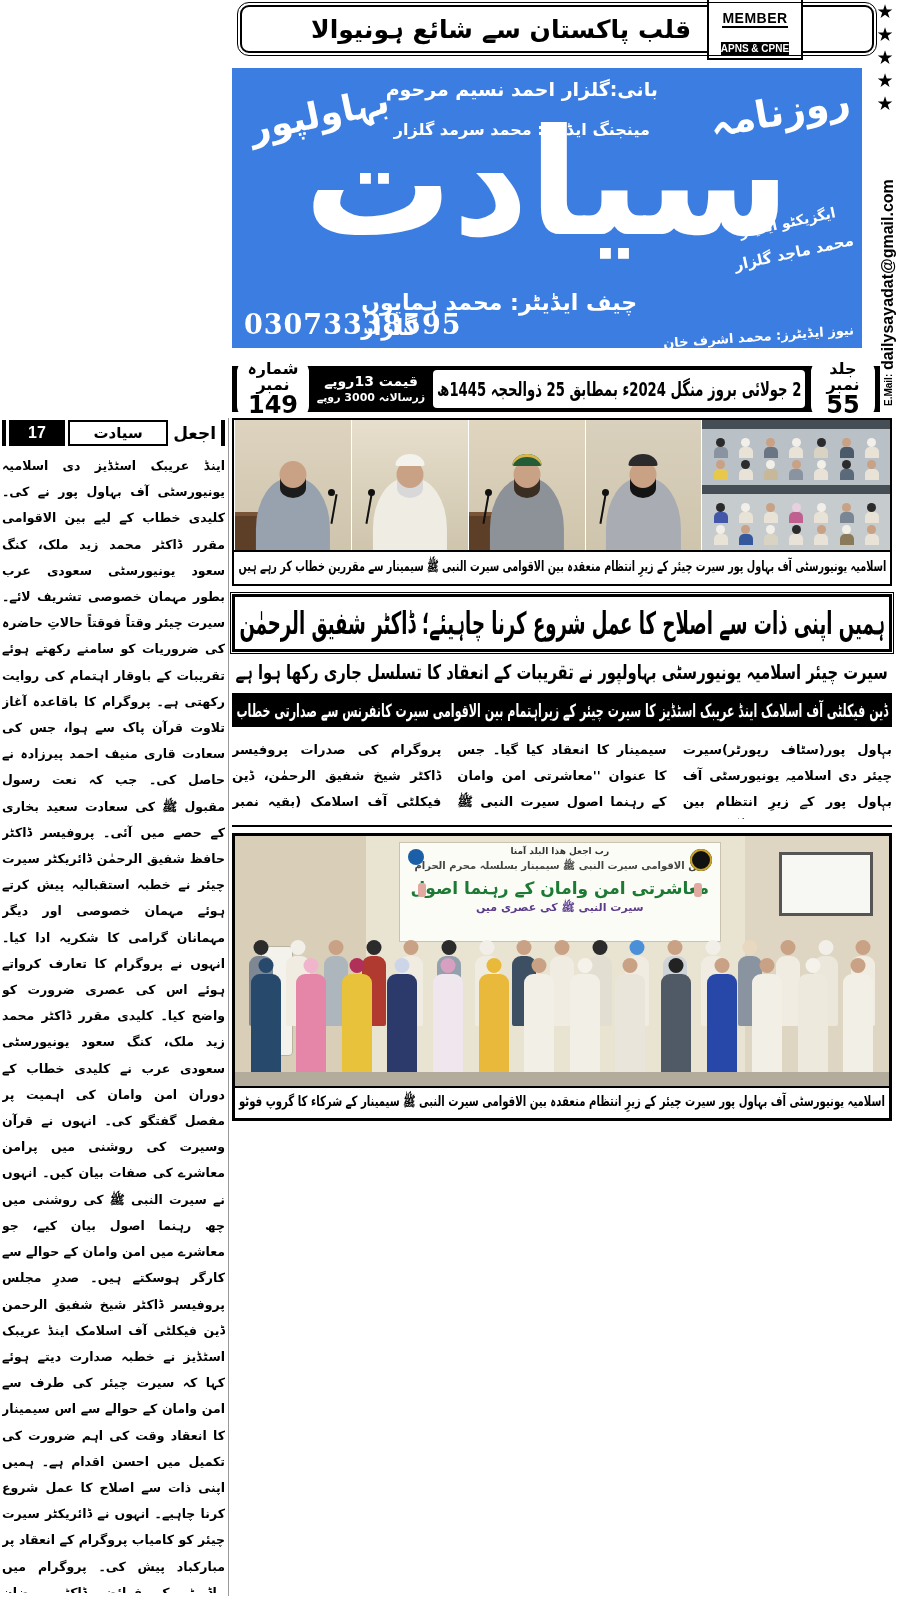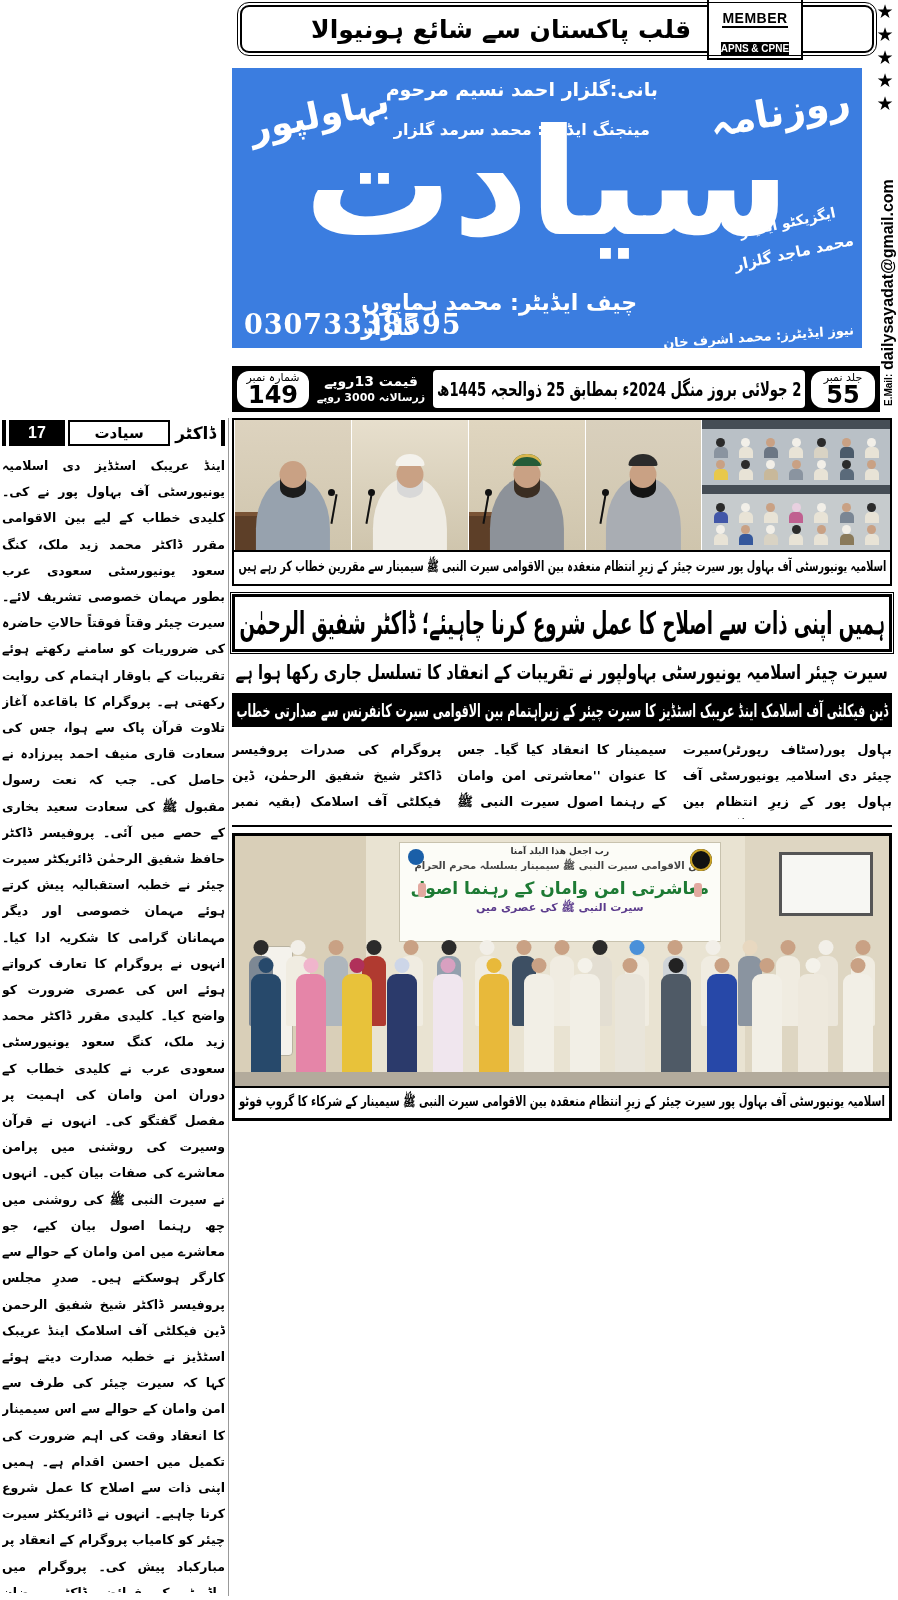--- a/index.html
+++ b/index.html
@@ -42,21 +42,21 @@
   .mh-exec .l2{font-size:15px;display:block;margin-top:14px;}
   .mh-newsed{position:absolute;right:8px;bottom:4px;font-size:13px;font-weight:bold;transform:rotate(-4deg);}
   .mh-chief{position:absolute;left:47%;bottom:8px;transform:translateX(-50%);font-size:22px;font-weight:bold;}
   .mh-phone{position:absolute;left:12px;bottom:8px;font-size:27px;font-weight:bold;letter-spacing:1px;
     font-family:"DejaVu Serif",serif;margin-top:38px;}
 
   
   .date-bar{position:absolute;left:232px;top:366px;width:648px;height:46px;background:#000;
     display:flex;align-items:center;gap:6px;padding:0 5px;box-sizing:border-box;}
   .pill{background:#fff;border-radius:12px;text-align:center;padding:1px 4px;line-height:1;}
-  .pill .sm{font-size:11px;font-weight:normal;display:block;}
+  .pill .sm{font-size:16px;font-weight:bold;display:block;}
   .pill .big{font-size:24px;font-weight:bold;display:block;}
   .price-blk{color:#fff;text-align:center;width:112px;line-height:1.25;}
   .price-blk .p1{font-size:14px;font-weight:bold;display:block;}
   .price-blk .p2{font-size:11px;font-weight:bold;display:block;}
   .date-box{flex:1;background:#fff;border-radius:4px;height:38px;display:flex;align-items:center;
     justify-content:center;font-size:20px;font-weight:bold;overflow:hidden;}
 
   
   .vdivider{position:absolute;left:228px;top:418px;width:1px;height:1178px;background:#999;}
   .left-col{position:absolute;left:2px;top:420px;width:223px;}
@@ -166,21 +166,21 @@
       <span class="sm">شمارہ نمبر</span>
       <span class="big">149</span>
     </span>
   </div>
 
   <div class="vdivider"></div>
 
   <div class="left-col">
     <div class="cont-header">
       <span class="bar"></span>
-      <span class="baqiya">ڈاکٹر</span>
+      <span class="baqiya">اجعل</span>
       <span class="ttl">سیادت</span>
       <span class="pg">17</span>
       <span class="bar"></span>
     </div>
     <div class="cont-body rtl">اینڈ عریبک اسٹڈیز دی اسلامیہ یونیورسٹی آف بہاول پور نے کی۔ کلیدی خطاب کے لیے بین الاقوامی مقرر ڈاکٹر محمد زید ملک، کنگ سعود یونیورسٹی سعودی عرب بطور مہمان خصوصی تشریف لائے۔ سیرت چیئر وقتاً فوقتاً حالاتِ حاضرہ کی ضروریات کو سامنے رکھتے ہوئے تقریبات کے باوقار اہتمام کی روایت رکھتی ہے۔ پروگرام کا باقاعدہ آغاز تلاوت قرآن پاک سے ہوا، جس کی سعادت قاری منیف احمد پیرزادہ نے حاصل کی۔ جب کہ نعت رسول مقبول ﷺ کی سعادت سعید بخاری کے حصے میں آئی۔ پروفیسر ڈاکٹر حافظ شفیق الرحمٰن ڈائریکٹر سیرت چیئر نے خطبہ استقبالیہ پیش کرتے ہوئے مہمان خصوصی اور دیگر مہمانان گرامی کا شکریہ ادا کیا۔ انہوں نے پروگرام کا تعارف کرواتے ہوئے اس کی عصری ضرورت کو واضح کیا۔ کلیدی مقرر ڈاکٹر محمد زید ملک، کنگ سعود یونیورسٹی سعودی عرب نے کلیدی خطاب کے دوران امن وامان کی اہمیت پر مفصل گفتگو کی۔ انہوں نے قرآن وسیرت کی روشنی میں پرامن معاشرے کی صفات بیان کیں۔ انہوں نے سیرت النبی ﷺ کی روشنی میں چھ رہنما اصول بیان کیے، جو معاشرے میں امن وامان کے حوالے سے کارگر ہوسکتے ہیں۔ صدرِ مجلس پروفیسر ڈاکٹر شیخ شفیق الرحمن ڈین فیکلٹی آف اسلامک اینڈ عریبک اسٹڈیز نے خطبہ صدارت دیتے ہوئے کہا کہ سیرت چیئر کی طرف سے امن وامان کے حوالے سے اس سیمینار کا انعقاد وقت کی اہم ضرورت کی تکمیل میں احسن اقدام ہے۔ ہمیں اپنی ذات سے اصلاح کا عمل شروع کرنا چاہیے۔ انہوں نے ڈائریکٹر سیرت چیئر کو کامیاب پروگرام کے انعقاد پر مبارکباد پیش کی۔ پروگرام میں ماڈریٹر کے فرائض ڈاکٹر رمضان اشرف اسسٹنٹ پروفیسر شعبہ عربی نے سرانجام دیئے۔ سیمینار کا اختتام مولانا رحمت اللہ جامع العلوم ملتان کی دعا سے ہوا۔ سیمینار میں سول سوسائٹی سے تاجران، ائمہ وخطبا کی کثیر تعداد نے شرکت کی۔</div>
   </div>
 
   <div class="main">
 
     <div class="photo-box">

